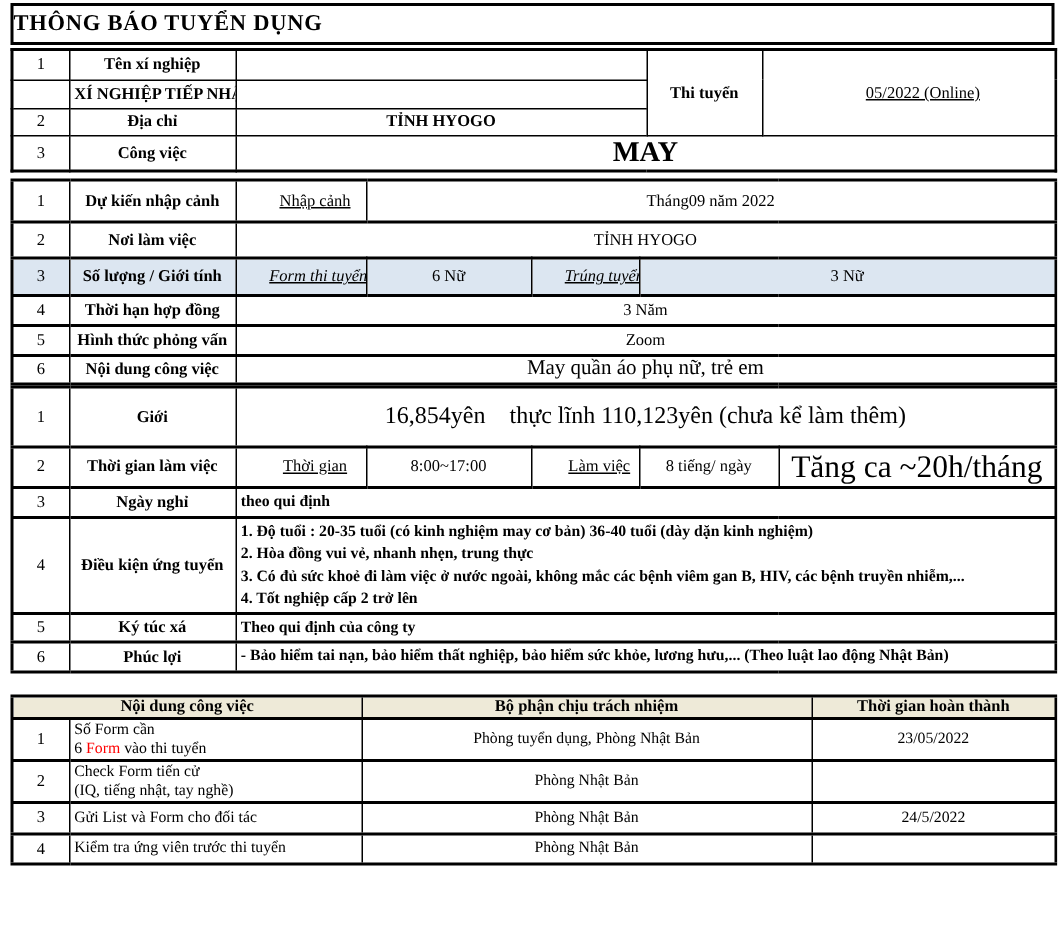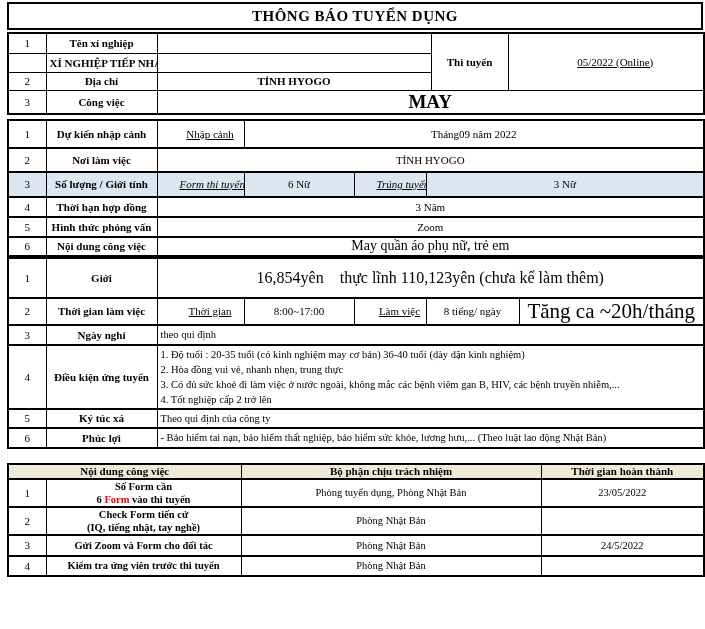--- a/index.html
+++ b/index.html
@@ -13,43 +13,43 @@
   table { border-collapse:collapse; table-layout:fixed; width:696px; }
   td {
     border:1px solid #000; padding:0 3px; text-align:center;
     font-size:11px; vertical-align:middle; overflow:hidden; white-space:nowrap;
   }
   .thick td { border-top-width:2px; border-bottom-width:2px; }
   table.outer2 { border:2px solid #000; }
   .b { font-weight:bold; }
   .u { text-decoration:underline;margin-left:19px; }
   .i { font-style:italic; }
-  .left { text-align:left; }
+  .left { text-align:left;font-weight:bold; }
   .title-box {
-    border:2px solid #000; height:24px; line-height:24px; text-align:center;
+    border:2px solid #000; height:24px; line-height:24px; 
     font-weight:bold; font-size:15px; letter-spacing:.5px;
   }
   .gap2 { height:2px; }
   .gap14 { height:14px; }
   .bar {
     border:2px solid #000; height:17px; line-height:17px; text-align:center;
     font-weight:bold; font-size:11px;
   }
   .bar-gray { background:#d9d8d1; }
   .bar-beige { background:#eeead8; height:14px; line-height:14px; }
   .row-blue td { background:#dce6f1; }
   .hdr-beige { background:#eeead8; }
   .big-may { font-size:19px; font-weight:bold; }
   .big-job { font-size:14px;margin-top:16px; }
   .big-wage { font-size:16px; white-space:pre; }
   .big-ot { font-size:21px; }
   .small { font-size:10.5px; }
   .lines div { line-height:15px; white-space:nowrap; }
   .red { color:#ff0000; }
-  .task { font-weight:bold; font-size:10.5px; text-align:center;margin-top:14px; }
+  .task { font-weight:normal; font-size:10.5px; text-align:left;margin-top:14px; }
   .task div { line-height:13px; }
 </style>
 </head>
 <body>
 
 <div class="page">
   <div class="doc">
 
     <div class="title-box">THÔNG BÁO TUYỂN DỤNG</div>
     <div class="gap2"></div>
@@ -222,21 +222,21 @@
         <td>2</td>
         <td class="task">
           <div>Check Form tiến cử</div>
           <div> (IQ, tiếng nhật, tay nghề)</div>
         </td>
         <td class="small">Phòng Nhật Bản</td>
         <td class="small"></td>
       </tr>
       <tr style="height:21px">
         <td>3</td>
-        <td class="task">Gửi Zoom và Form cho đối tác</td>
+        <td class="task">Gửi List và Form cho đối tác</td>
         <td class="small">Phòng Nhật Bản</td>
         <td class="small">24/5/2022</td>
       </tr>
       <tr style="height:20px">
         <td>4</td>
         <td class="task">Kiểm tra ứng viên trước thi tuyển</td>
         <td class="small">Phòng Nhật Bản</td>
         <td class="small"></td>
       </tr>
     </tbody>

